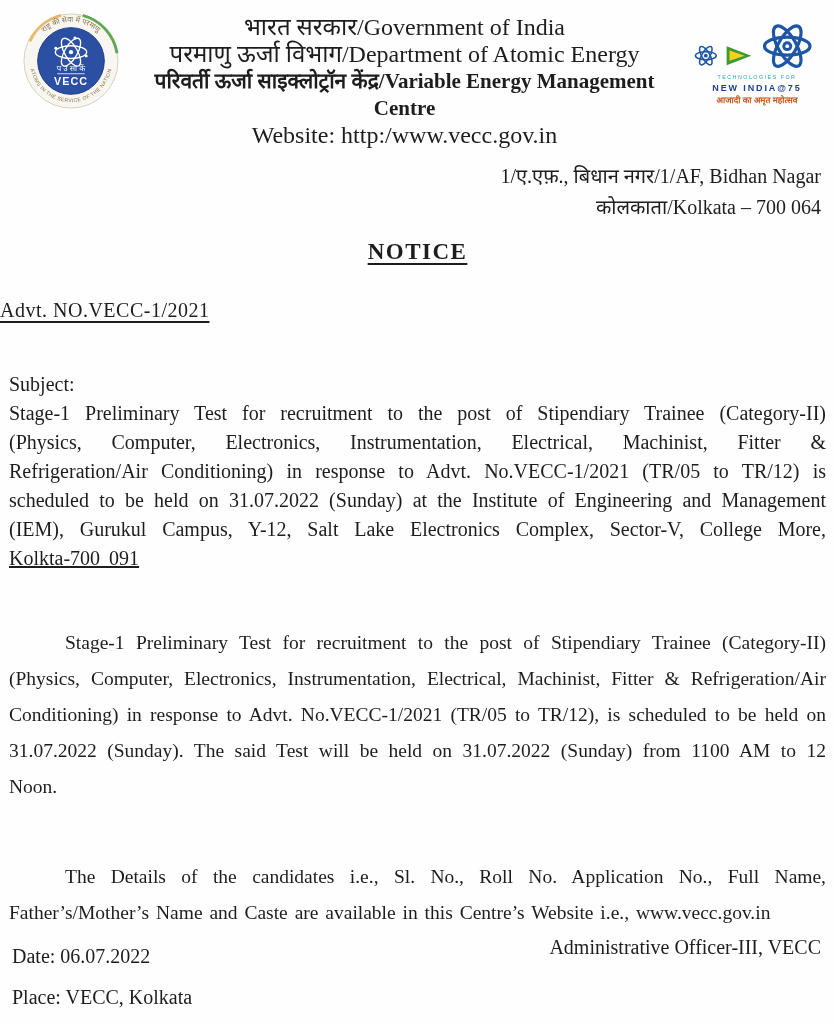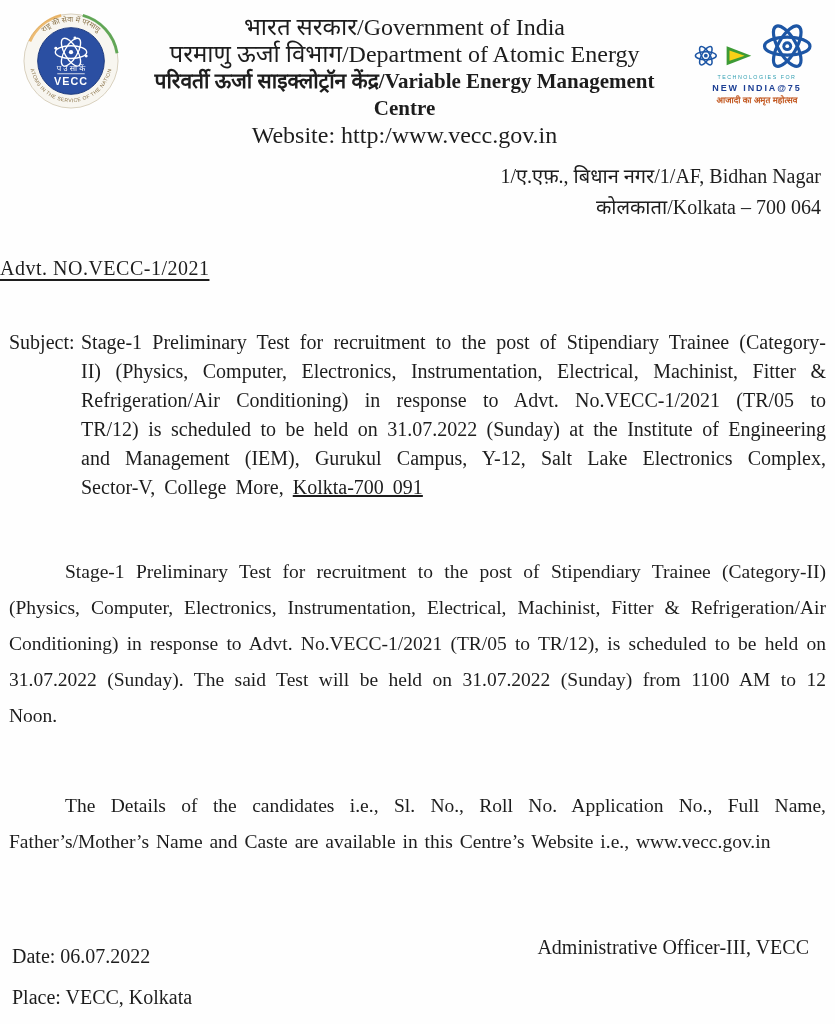--- a/index.html
+++ b/index.html
@@ -28,31 +28,31 @@
     text-align:center; margin-top:16px;
     font-size:23px; font-weight:bold; letter-spacing:1.5px;
     text-decoration:underline; text-underline-offset:4px; text-decoration-thickness:2px;
   }
   .advt {
     text-align:left; margin-top:34px;
     font-size:20px; letter-spacing:0.5px;
     text-decoration:underline; text-underline-offset:4px;
   }
   
-  .subject { display:flex; margin:48px 9px 0 9px; font-size:20px; line-height:29px; }
+  .subject { display:flex; margin:48px 9px 0 9px; font-size:20px; line-height:29px;flex-direction:column; }
   .subject-label { flex:none; width:72px; }
   .subject-body { flex:1; text-align:justify; word-spacing:4px; }
   
   .para { margin-left:9px; margin-right:9px; font-size:19.5px; line-height:36px; text-align:justify; word-spacing:2px; }
   .para-indent { text-indent:56px; }
   .para1 { margin-top:52px; }
   .para2 { margin-top:54px; }
   
   .footer {
-    position:absolute; left:12px; right:26px; bottom:6px;
+    position:absolute; left:12px; right:14px; bottom:6px;
     display:flex; justify-content:space-between; align-items:flex-start;
     font-size:20px;
   }
   .footer-left div { line-height:41px; }
   .u { text-decoration:underline; }
   b { font-weight:normal; }
   svg text { font-family:"Liberation Sans", sans-serif; }
 </style>
 </head>
 <body>
@@ -123,20 +123,21 @@
         <text x="76" y="98" text-anchor="middle" font-size="9" font-weight="bold" fill="#c2571f">आजादी का अमृत महोत्सव</text>
       </svg>
     </div>
   </div>
 
   <div class="address">
     <div>1/ए.एफ़., बिधान नगर/1/AF, Bidhan Nagar</div>
     <div>कोलकाता/Kolkata – 700 064</div>
   </div>
 
+  <div class="notice-title">NOTICE</div>
   <div class="advt">Advt. NO.VECC-1/2021</div>
 
   <div class="subject">
     <div class="subject-label">Subject:</div>
     <div class="subject-body"><span>Stage-1 Preliminary Test for recruitment to the post of Stipendiary Trainee (Category-II) (Physics, Computer, Electronics, Instrumentation, Electrical, Machinist, Fitter &amp; Refrigeration/Air Conditioning) in response to Advt. No.VECC-1/2021 (TR/05 to TR/12) is scheduled to be held on </span><b>31.07.2022 (Sunday)</b><span> at the Institute of Engineering and Management (IEM), Gurukul Campus, Y-12, Salt Lake Electronics Complex, Sector-V, College More, </span><span class="u">Kolkta-700 091</span></div>
   </div>
 
   <p class="para para-indent para1"><span>Stage-1 Preliminary Test for recruitment to the post of Stipendiary Trainee (Category-II) (Physics, Computer, Electronics, Instrumentation, Electrical, Machinist, Fitter &amp; Refrigeration/Air Conditioning) in response to Advt. No.VECC-1/2021 (TR/05 to TR/12), is scheduled to be held on 31.07.2022 (Sunday). The said Test will be held on </span><b>31.07.2022 (Sunday) from 1100 AM to 12 Noon</b><span>.</span></p>
 
   <p class="para para-indent para2">The Details of the candidates i.e., Sl. No., Roll No. Application No., Full Name, Father’s/Mother’s Name and Caste are available in this Centre’s Website i.e., www.vecc.gov.in</p>

